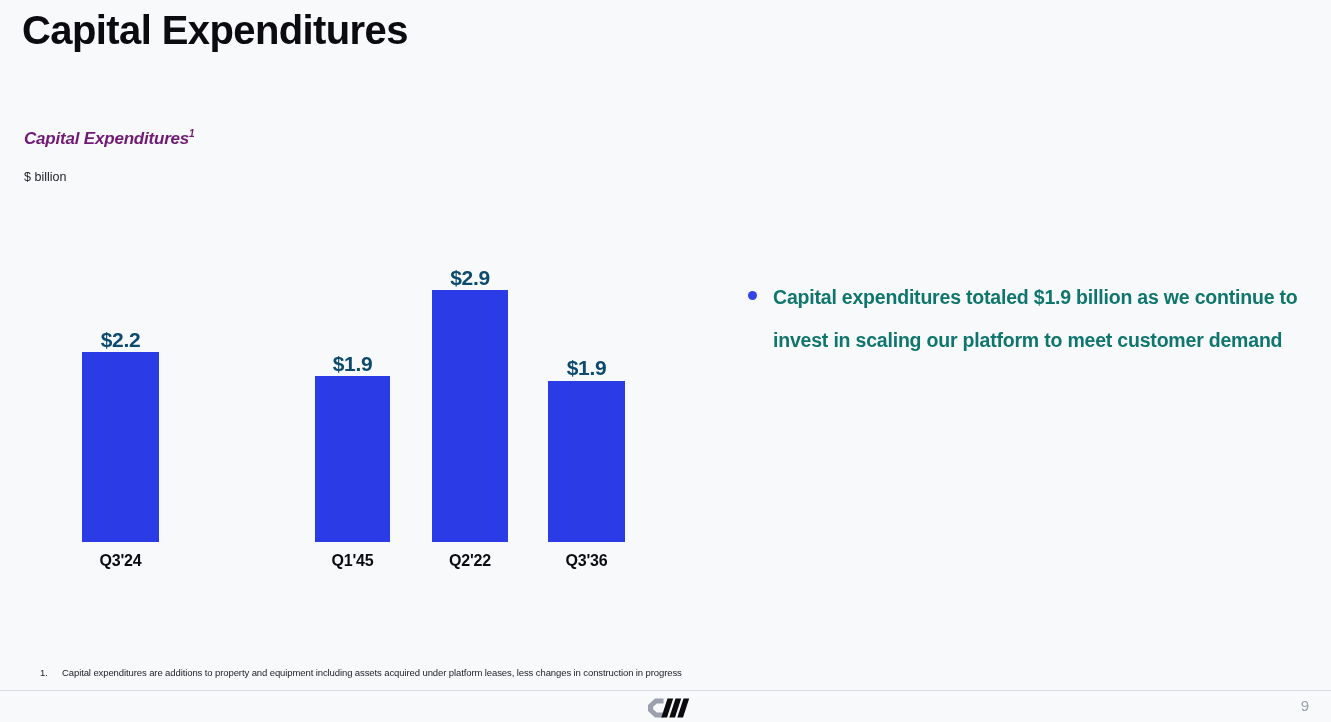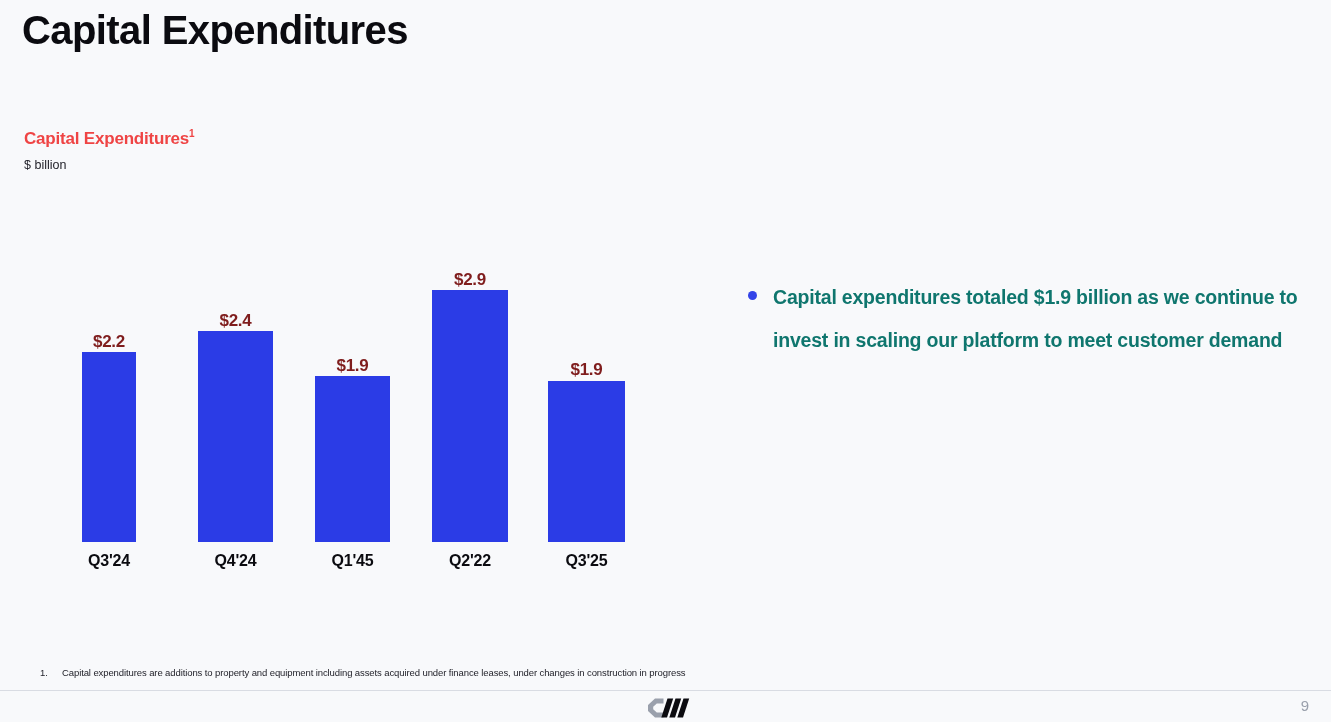--- a/index.html
+++ b/index.html
@@ -32,58 +32,59 @@
   
   .chart-header {
     position: absolute;
     left: 24px;
     top: 128px;
   }
   .chart-header-title {
     font-size: 17px;
     font-weight: bold;
     letter-spacing: -0.2px;
-    color: #ef4444;
+    color: #701a75;
     line-height: 22px;
     position: relative;
     display: inline-block;
+    font-style: italic;
   }
   .chart-header-title .sup {
     font-size: 10px;
     vertical-align: super;
     font-weight: bold;
     line-height: 0;
   }
   .chart-header-units {
     font-size: 12.5px;
     font-weight: normal;
     color: #23232b;
     line-height: 18px;
-    margin-top: 6px;
+    margin-top: 18px;
   }
 
   
   .chart-area {
     position: absolute;
     left: 0px;
     top: 250px;
     width: 700px;
     height: 330px;
   }
   .bar-group {
     position: absolute;
     bottom: 0;
   }
   .bar-value {
     position: absolute;
     left: 50%;
     transform: translateX(-50%);
-    font-size: 17px;
-    font-weight: bold;
-    color: #7f1d1d;
+    font-size: 21px;
+    font-weight: bold;
+    color: #0c4a6e;
     letter-spacing: -0.3px;
     white-space: nowrap;
   }
   .bar-rect {
     position: absolute;
     left: 0;
     width: 100%;
     background: #2b3ce6;
     bottom: 38px;
   }
@@ -175,62 +176,57 @@
 
 <div class="slide-title">Capital Expenditures</div>
 
 <div class="chart-header">
   <div class="chart-header-title"><span>Capital Expenditures</span><span class="sup">1</span></div>
   <div class="chart-header-units">$ billion</div>
 </div>
 
 <div class="chart-area">
 
-  <div class="bar-group" style="left:82px; width:54px; height:330px;">
+  <div class="bar-group" style="left:82px; width:77px; height:330px;">
     <div class="bar-value" style="bottom:228px;">$2.2</div>
     <div class="bar-rect" style="height:190px;"></div>
     <div class="bar-label">Q3'24</div>
   </div>
 
-  <div class="bar-group" style="left:198px; width:75px; height:330px;">
-    <div class="bar-value" style="bottom:249px;">$2.4</div>
-    <div class="bar-rect" style="height:211px;"></div>
-    <div class="bar-label">Q4'24</div>
-  </div>
 
   <div class="bar-group" style="left:315px; width:75px; height:330px;">
     <div class="bar-value" style="bottom:204px;">$1.9</div>
     <div class="bar-rect" style="height:166px;"></div>
     <div class="bar-label">Q1'45</div>
   </div>
 
   <div class="bar-group" style="left:432px; width:76px; height:330px;">
     <div class="bar-value" style="bottom:290px;">$2.9</div>
     <div class="bar-rect" style="height:252px;"></div>
     <div class="bar-label">Q2'22</div>
   </div>
 
   <div class="bar-group" style="left:548px; width:77px; height:330px;">
     <div class="bar-value" style="bottom:200px;">$1.9</div>
     <div class="bar-rect" style="height:161px;"></div>
-    <div class="bar-label">Q3'25</div>
+    <div class="bar-label">Q3'36</div>
   </div>
 
 </div>
 
 <div class="callout">
   <div class="callout-item">
     <span class="callout-bullet"></span>
     <span class="callout-text">Capital expenditures totaled $1.9 billion as we continue to invest in scaling our platform to meet customer demand</span>
   </div>
 </div>
 
 <div class="footnote">
   <span class="footnote-marker">1.</span>
-  <span>Capital expenditures are additions to property and equipment including assets acquired under finance leases, under changes in construction in progress</span>
+  <span>Capital expenditures are additions to property and equipment including assets acquired under platform leases, less changes in construction in progress</span>
 </div>
 
 <div class="footer-rule"></div>
 
 <div class="footer-logo">
   <svg viewBox="0 0 54 22" width="54" height="22" xmlns="http://www.w3.org/2000/svg">
     <path d="M17.5 1.5 L9.0 1.5 L2.0 8.0 L2.0 14.0 L9.0 20.5 L17.5 20.5 L17.5 15.5 L10.8 15.5 L7.2 12.2 L7.2 9.8 L10.8 6.5 L17.5 6.5 Z" fill="#9aa0ac"></path>
     <path d="M21.5 1.5 L27.2 1.5 L21.0 20.5 L15.3 20.5 Z" fill="#0b0b10"></path>
     <path d="M29.5 1.5 L35.2 1.5 L29.0 20.5 L23.3 20.5 Z" fill="#0b0b10"></path>
     <path d="M37.5 1.5 L43.2 1.5 L37.0 20.5 L31.3 20.5 Z" fill="#0b0b10"></path>

